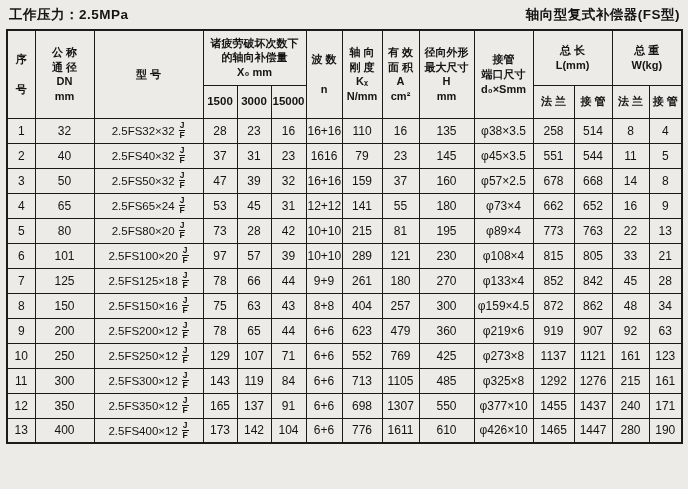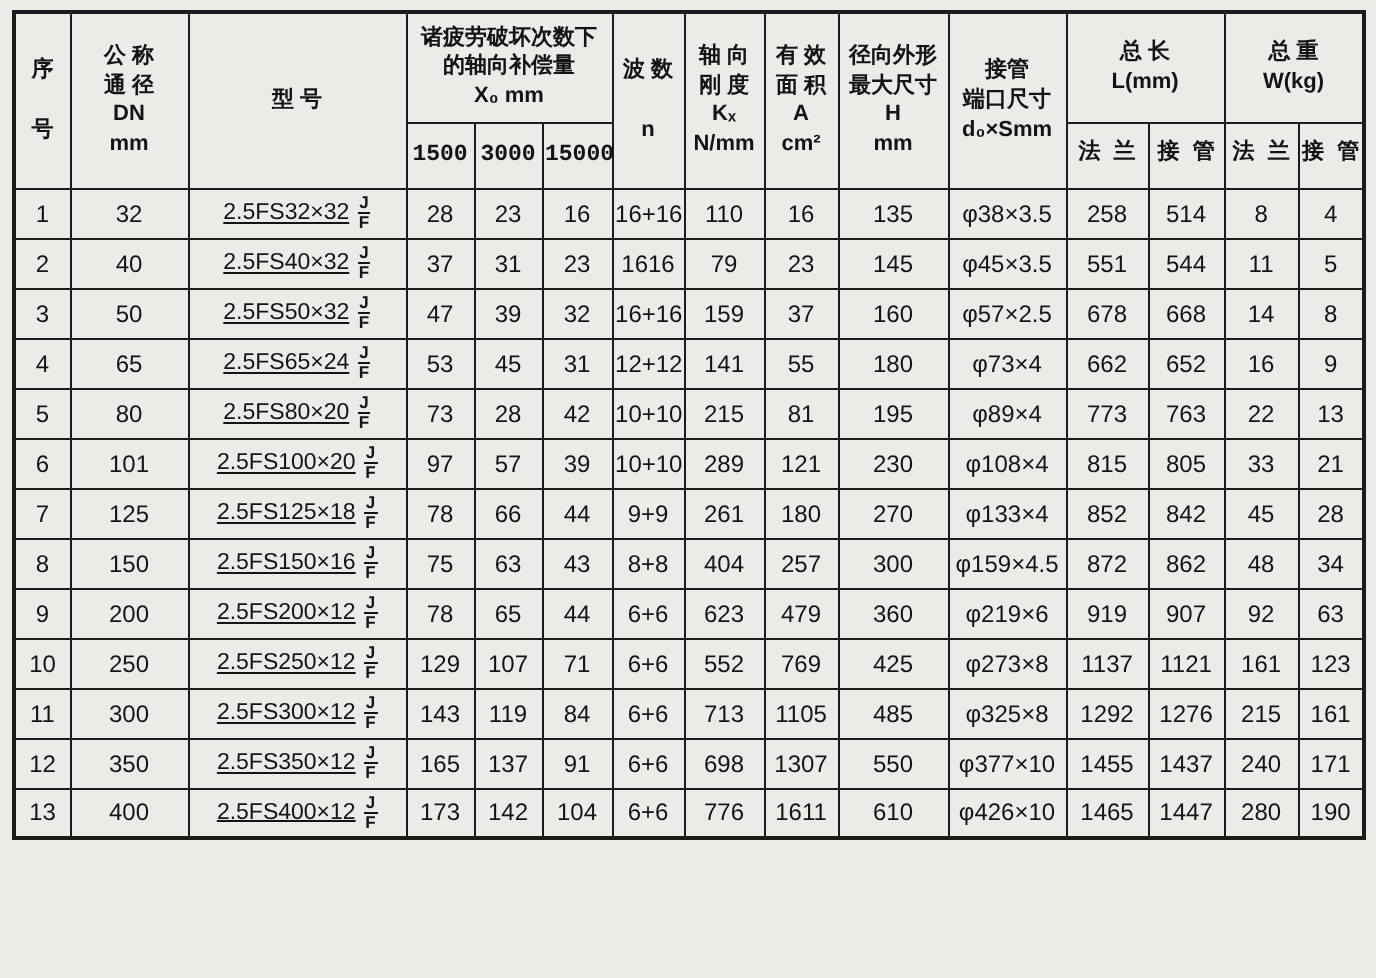--- a/index.html
+++ b/index.html
@@ -38,54 +38,58 @@
     padding: 0 1px;
     overflow: hidden;
   }
   th {
     font-size: 11px;
     font-weight: bold;
     line-height: 1.32;
     white-space: pre-line;
   }
   thead tr.group-row th { height: 55px; }
-  thead tr.sub-row th   { height: 33px; font-family: Liberation Mono, monospace; }
+  thead tr.sub-row th   { height: 33px; }
   th.num-sub { font-size: 11.5px; letter-spacing: 0; }
   td {
     font-size: 12px;
     height: 25px;
     white-space: nowrap;
   }
   td.model-cell { font-size: 11.5px; }
   .frac {
     display: inline-flex;
     flex-direction: column;
     align-items: center;
     vertical-align: middle;
     margin-left: 4px;
     font-size: 8.5px;
     font-weight: bold;
     line-height: 1.05;
   }
   .frac-top    { border-bottom: 1px solid #141414; padding: 0 1px; }
   .frac-bottom { padding-top: 0.5px; }
-  .model-text  { vertical-align: middle; text-decoration: underline; }
+  .model-text  { vertical-align: middle; }
 
   .footnote {
     font-size: 11.5px;
     font-weight: bold;
     padding: 6px 2px 0 4px;
     letter-spacing: 0.3px;
   }
 </style>
 </head>
 <body>
 
 <div class="page">
 
+  <div class="title-bar">
+    <span class="title-left">工作压力：2.5MPa</span>
+    <span class="title-right">轴向型复式补偿器(FS型)</span>
+  </div>
 
   <table class="spec">
     <colgroup>
       <col style="width:28px">
         <col style="width:59px">
         <col style="width:109px">
       <col style="width:34px">
         <col style="width:34px">
         <col style="width:35px">
       <col style="width:36px">

